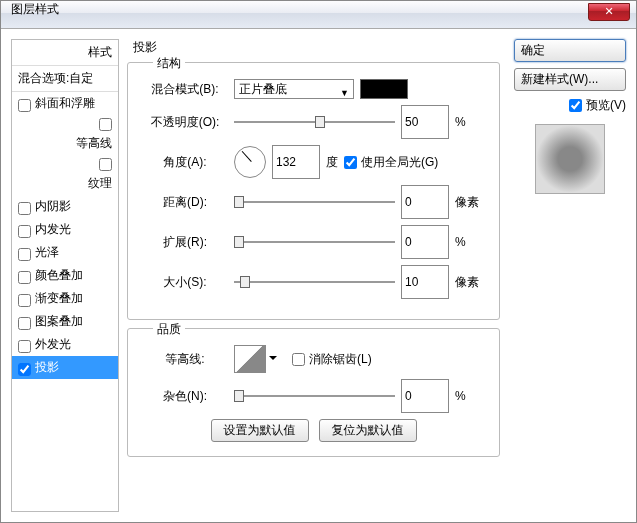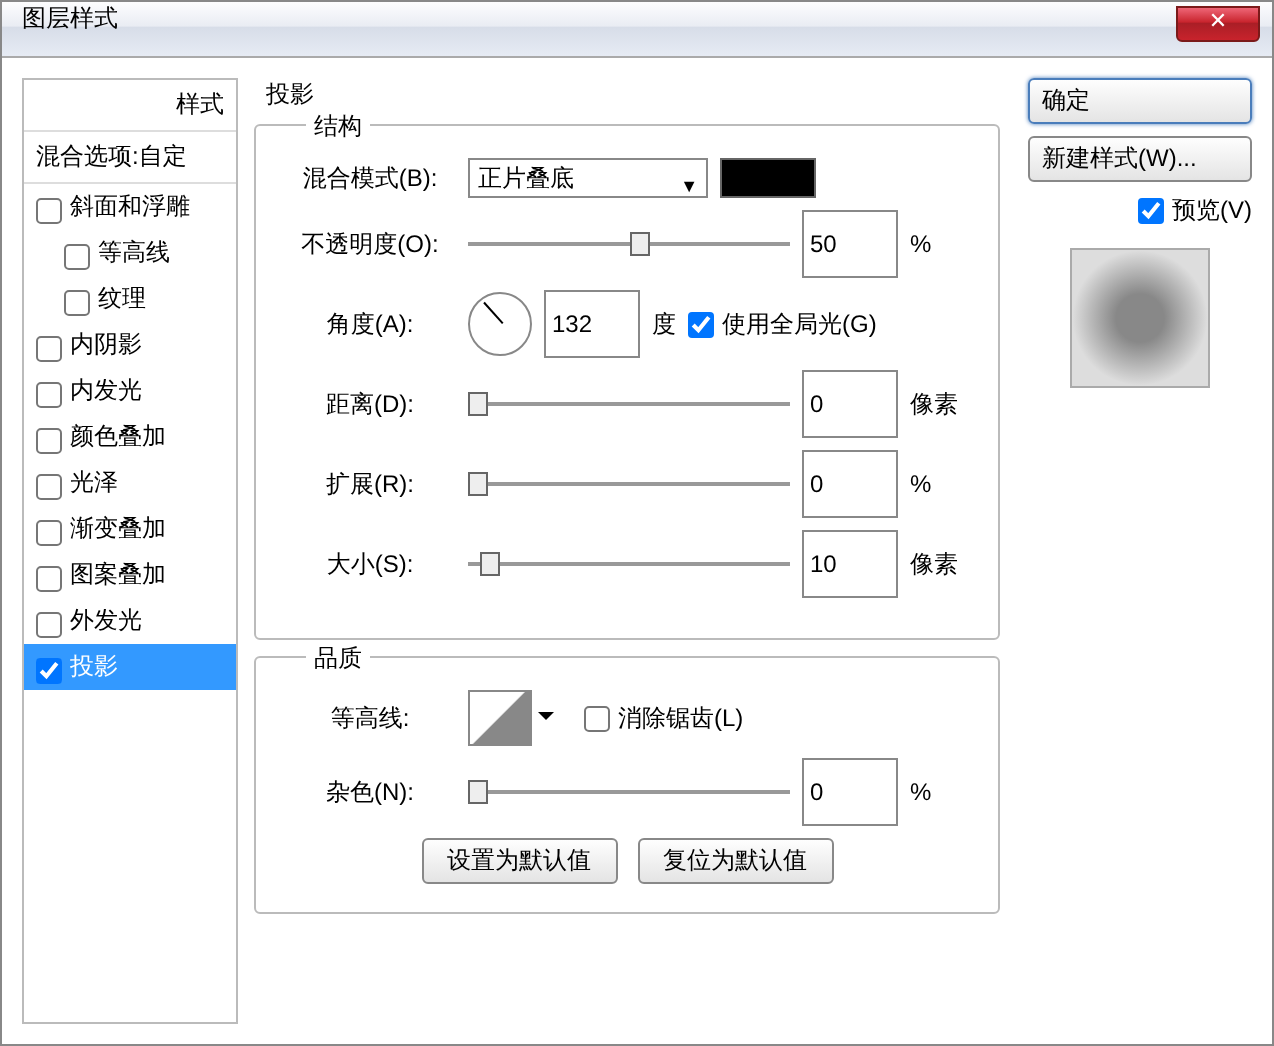--- a/index.html
+++ b/index.html
@@ -6,21 +6,21 @@
 body { background: #f0f0f0; }
 .window { width: 637px; height: 523px; background: #fff; border: 1px solid #888; box-shadow: 0 4px 16px rgba(0,0,0,0.3); }
 .titlebar { height: 28px; background: linear-gradient(#fdfdfe,#e9ecf3 45%,#d7dde8 46%,#e6ebf4); display: flex; padding-left: 10px; border-bottom: 1px solid #aaa; position: relative; }
 .titlebar-title { color: #000; }
 .close-btn { position: absolute; right: 6px; top: 2px; width: 42px; height: 18px; background: linear-gradient(#e67,#c8232c 45%,#a91e26 46%,#c8232c); border: 1px solid #7a1a1a; border-radius: 0 0 3px 3px; color: #fff; text-align: center; line-height: 14px; font-size: 11px; cursor: pointer; }
 .content { display: flex; padding: 10px; height: 493px; }
 .sidebar { width: 108px; border: 1px solid #bbb; background: #fff; }
 .sidebar-header { padding: 4px 6px; text-align: right; border-bottom: 1px solid #ddd; }
 .sidebar-blend { padding: 4px 6px; border-bottom: 1px solid #ddd; cursor: pointer; }
 .sidebar-item { padding: 3px 6px; display: flex; align-items: flex-end; gap: 4px; cursor: pointer; }
-.sidebar-item.indent { padding-left: 20px; }
+.sidebar-item.indent { padding-left: 20px; flex-direction: column; }
 .sidebar-item.sel { background: #3399ff; color: #fff; }
 .sidebar-item input { margin: 0; }
 .main { flex: 1; padding: 0 8px; }
 .group { border: 1px solid #bbb; border-radius: 3px; margin-bottom: 8px; padding: 10px 14px 14px; position: relative; }
 .group-title { position: absolute; top: -8px; left: 25px; background: #fff; padding: 0 4px; }
 .row { display: flex; align-items: center; margin: 6px 0; gap: 6px; }
 .lbl { width: 86px; text-align: center; }
 .slider { flex: 1; height: 16px; position: relative; }
 .slider-track { position: absolute; top: 7px; left: 0; right: 0; height: 2px; background: #999; }
 .slider-thumb { position: absolute; top: 2px; width: 10px; height: 12px; background: #eee; border: 1px solid #666; cursor: pointer; }
@@ -70,25 +70,25 @@
           <div class="sidebar-item">
             <input type="checkbox" style="">
             <span>内阴影</span>
           </div>
           <div class="sidebar-item">
             <input type="checkbox" style="">
             <span>内发光</span>
           </div>
           <div class="sidebar-item">
             <input type="checkbox" style="">
+            <span>光泽</span>
+          </div>
+          <div class="sidebar-item">
+            <input type="checkbox" style="">
             <span>颜色叠加</span>
-          </div>
-          <div class="sidebar-item">
-            <input type="checkbox" style="">
-            <span>光泽</span>
           </div>
           <div class="sidebar-item">
             <input type="checkbox" style="">
             <span>渐变叠加</span>
           </div>
           <div class="sidebar-item">
             <input type="checkbox" style="">
             <span>图案叠加</span>
           </div>
           <div class="sidebar-item">

